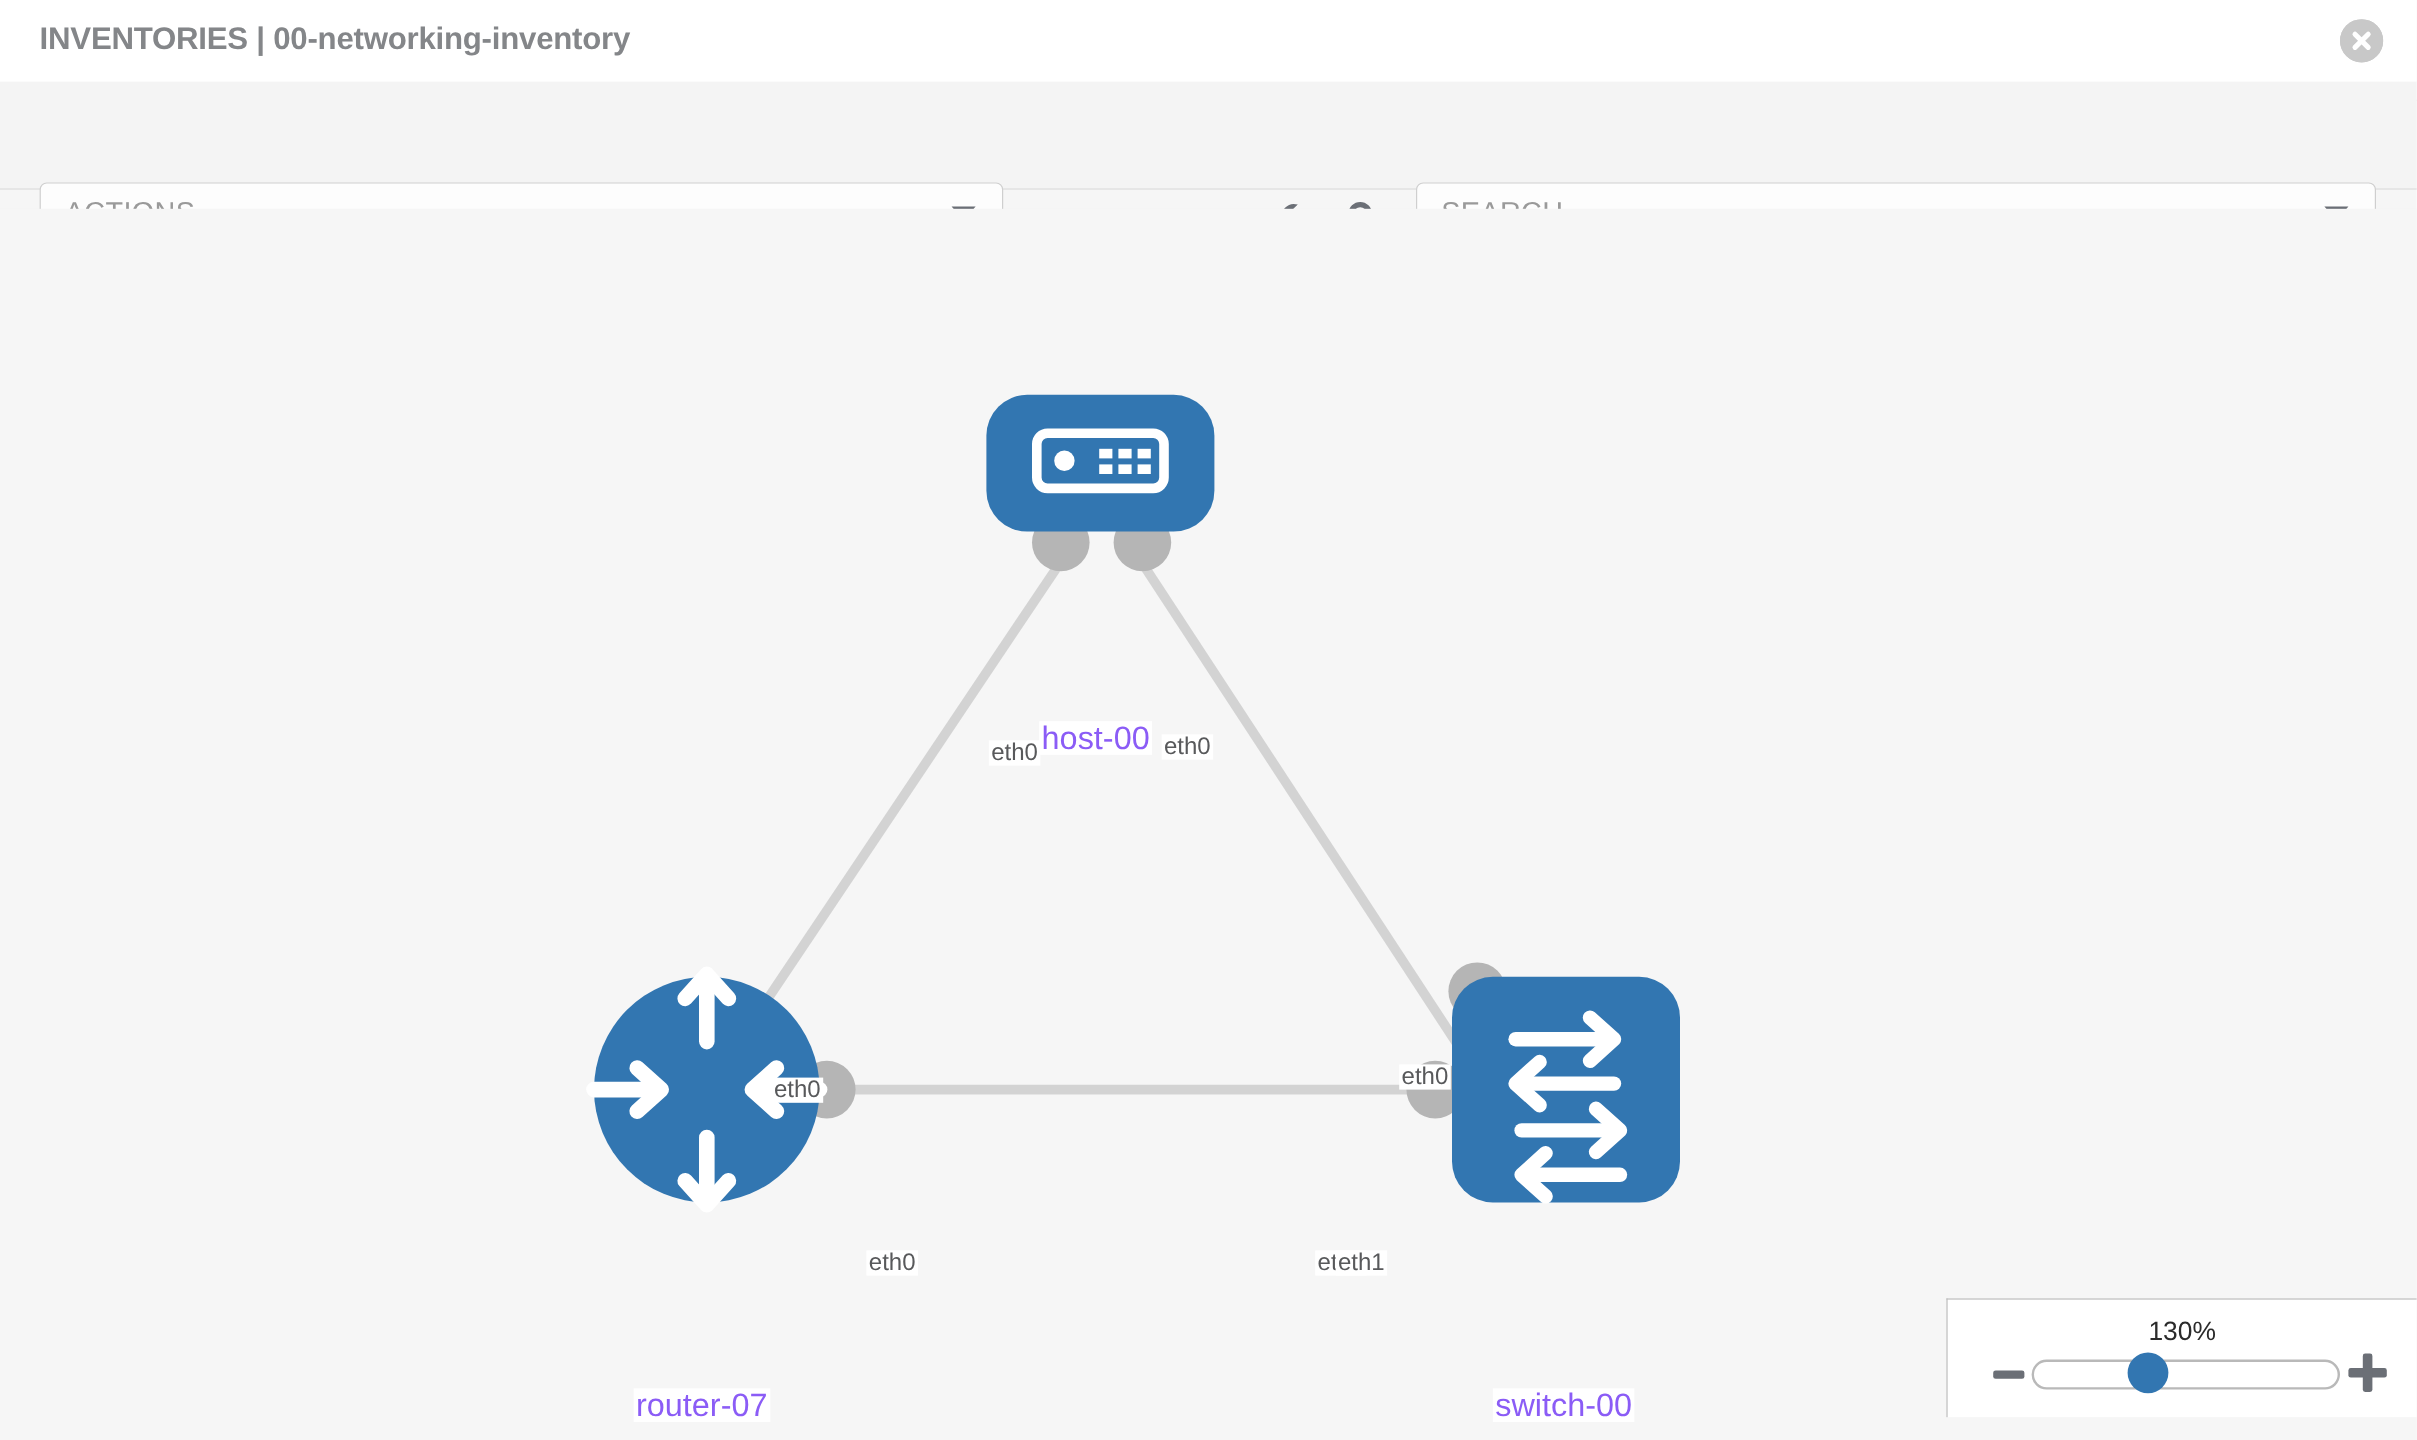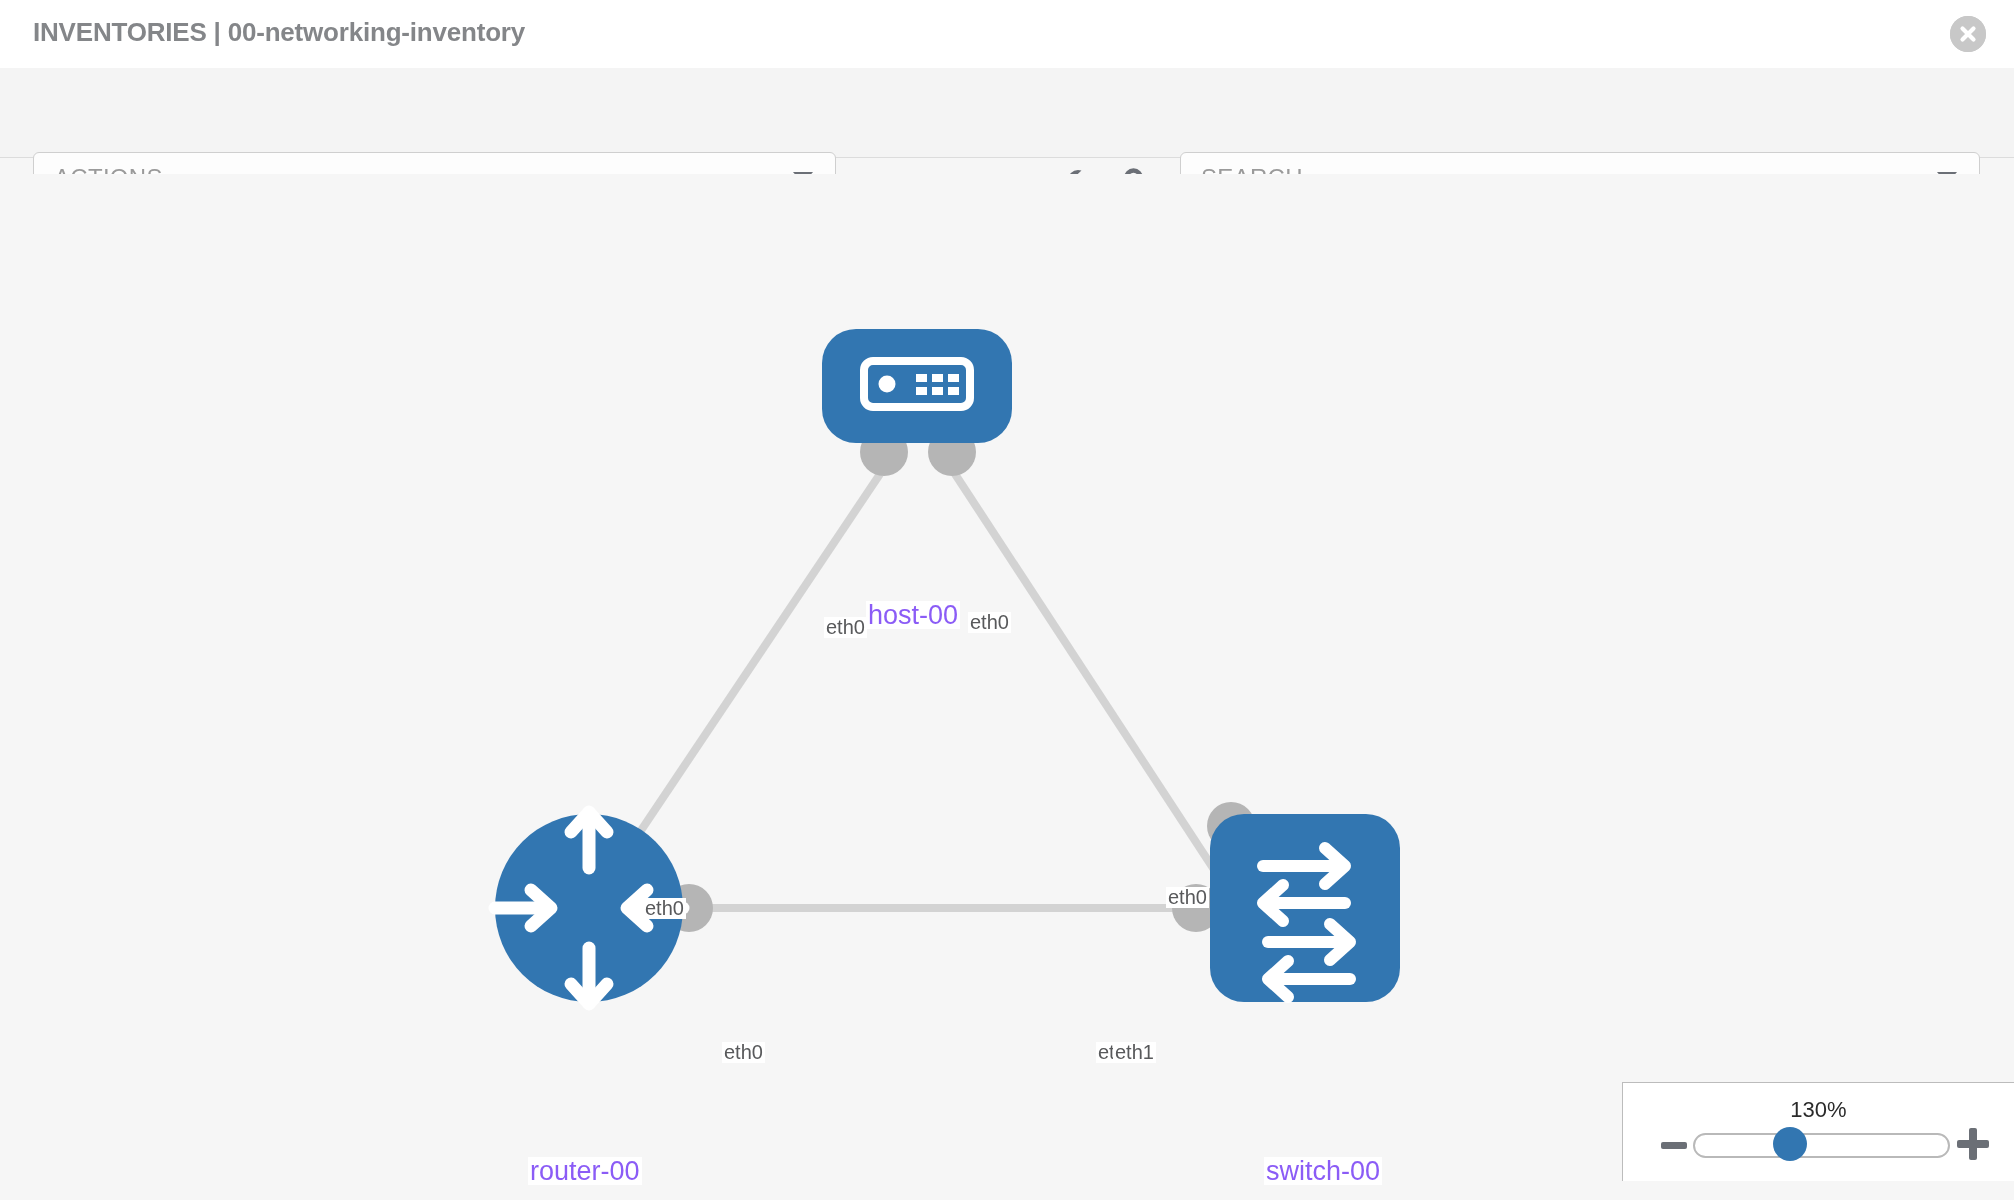--- a/index.html
+++ b/index.html
@@ -316,23 +316,23 @@
     <span class="iface-label" style="left:1166px; top:713px;">eth0</span>
 
     <span class="iface-label" style="left:1096px; top:868px;">eth0</span>
 
     <span class="iface-label" style="left:1113px; top:868px;">eth1</span>
 
     <span class="iface-label" style="left:722px; top:868px;">eth0</span>
 
     <span class="node-label" style="left:866px; top:427px;">host-00</span>
 
-    <span class="node-label" style="left:528px; top:983px;">router-00</span>
-
-    <span class="node-label" style="left:1244px; top:983px;margin-left:20px;">switch-00</span>
+    <span class="node-label" style="left:528px; top:983px;">router-07</span>
+
+    <span class="node-label" style="left:1244px; top:983px;">switch-00</span>
   </div>
 
   <div class="zoom-panel">
     <div class="zoom-percent">130%</div>
 
     <div class="zoom-minus">
       <svg width="30" height="30" viewBox="0 0 30 30" aria-hidden="true">
         <rect x="2" y="11" width="26" height="7" rx="2" fill="#6b6f76"></rect>
       </svg>
     </div>

